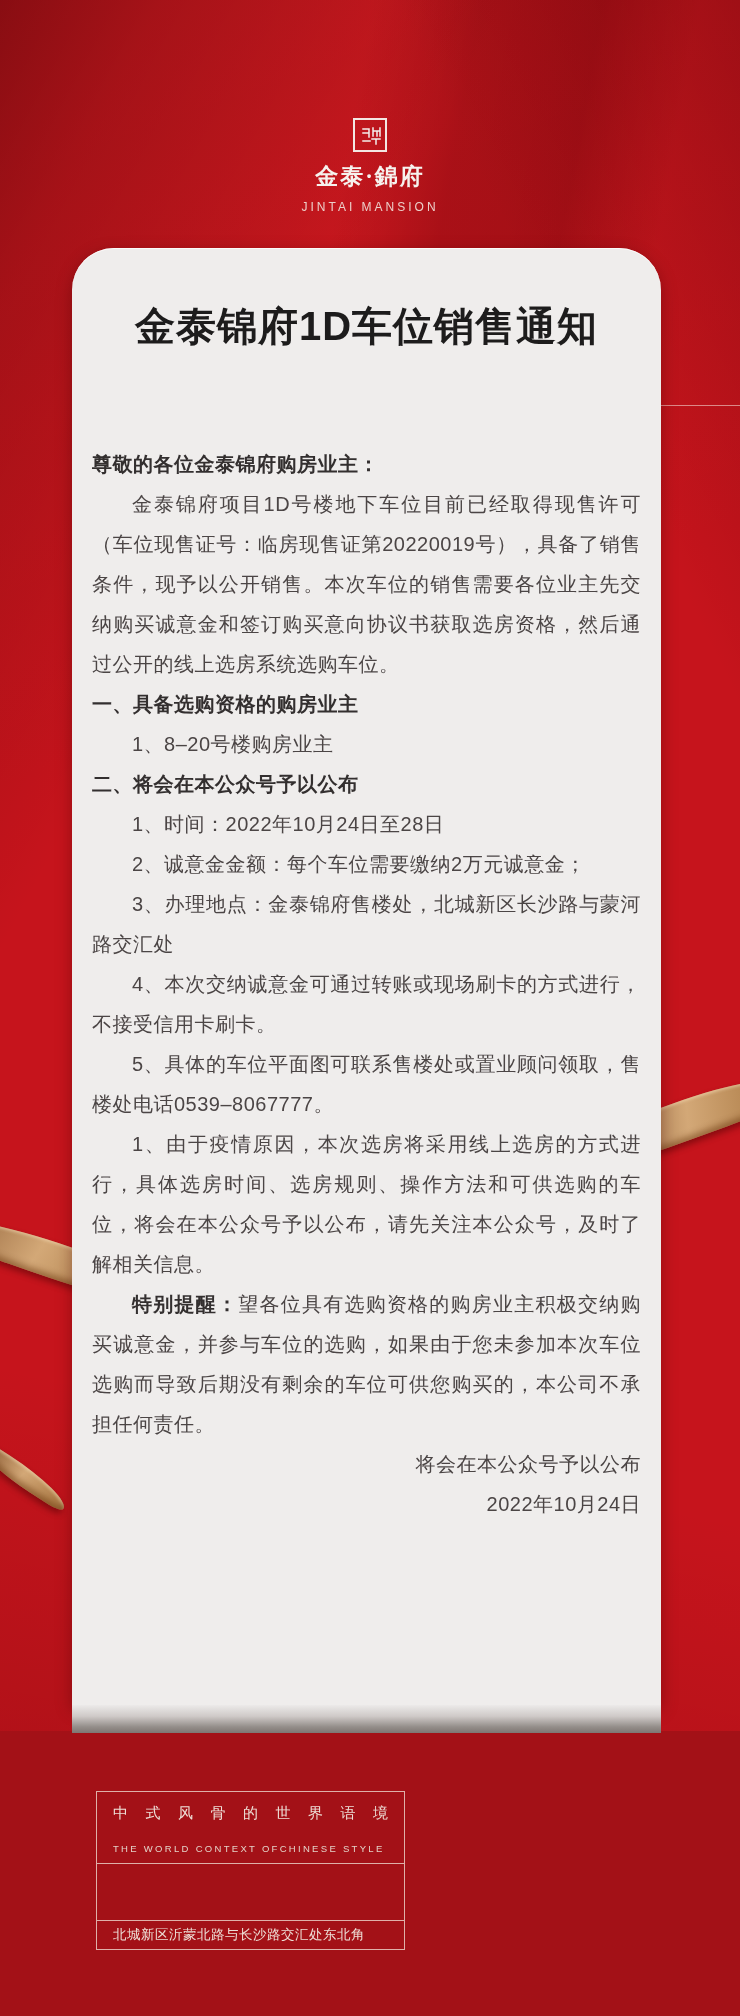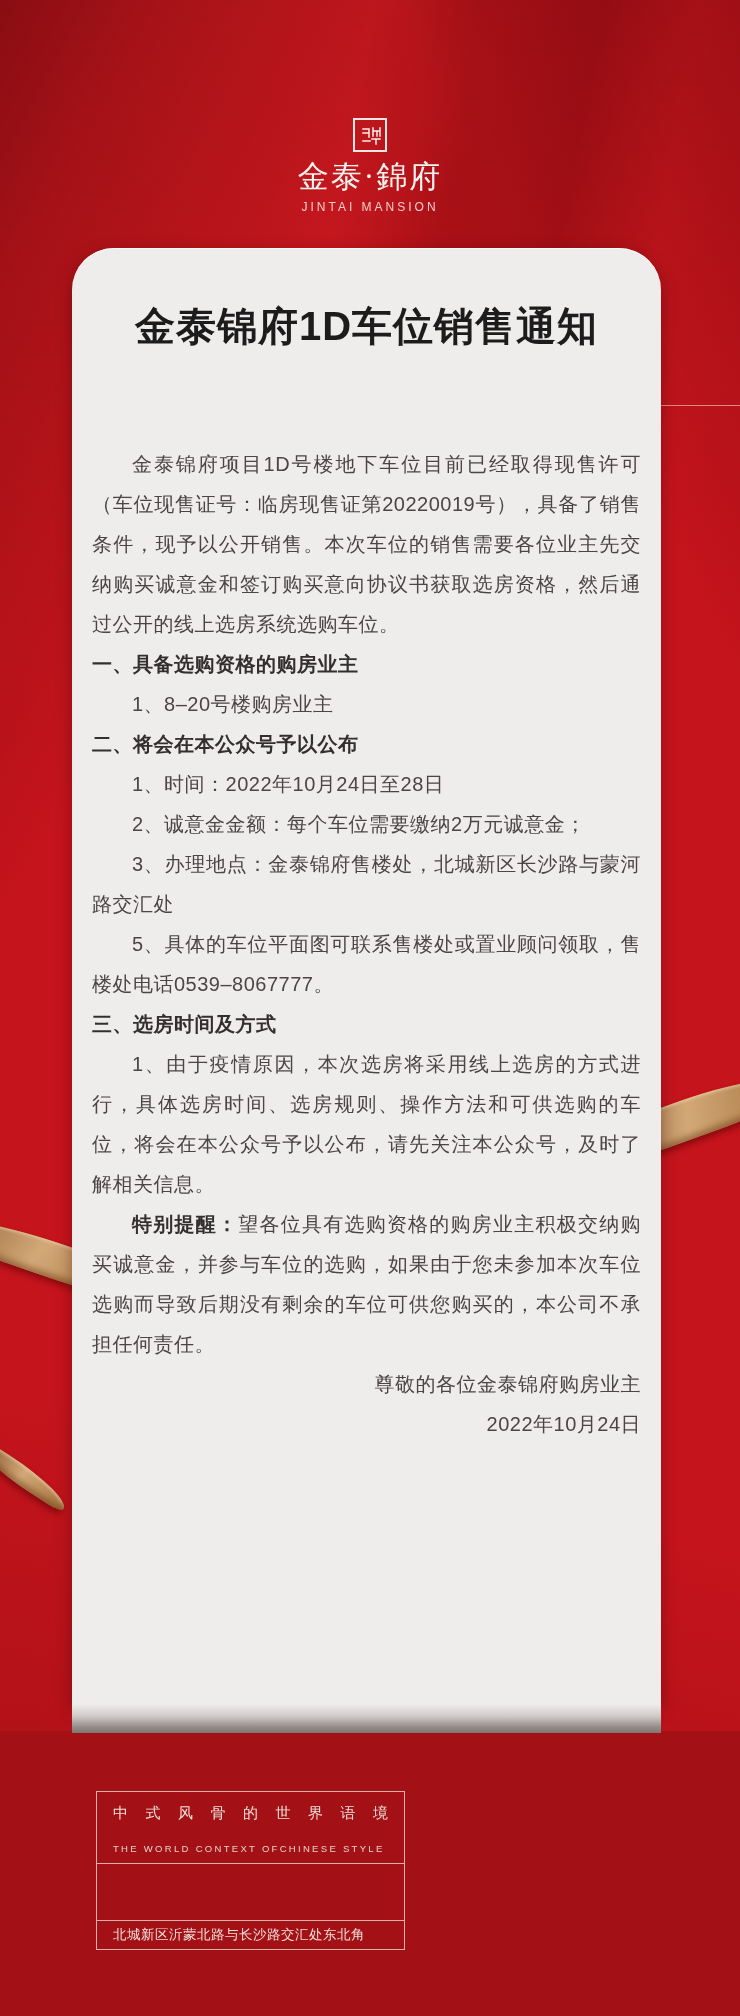--- a/index.html
+++ b/index.html
@@ -36,21 +36,21 @@
     transform:rotate(33deg);border-radius:0 100% 20% 80%/0 100% 30% 70%;}
   
   .brand{position:absolute;left:0;right:0;top:118px;z-index:2;text-align:center;}
   .seal{
     width:34px;height:34px;margin:0 auto;box-sizing:border-box;
     border:2px solid rgba(246,242,238,.95);
     display:flex;align-items:center;justify-content:center;
   }
   .logo-cn{
     margin-top:9px;font-family:"Liberation Serif","DejaVu Serif",serif;
-    font-size:31px;line-height:32px;color:#f6f2ee;letter-spacing:2px;
+    font-size:23px;line-height:32px;color:#f6f2ee;letter-spacing:2px;font-weight:bold;
   }
   .logo-en{
     margin-top:7px;font-size:12px;letter-spacing:3px;color:#eccfc9;
   }
   
   .card{
     position:absolute;left:72px;top:248px;width:589px;min-height:1457px;z-index:3;
     box-sizing:border-box;padding:52px 20px 40px;
     background:var(--card_bg,#efedec);
     border-radius:42px 42px 0 0;
@@ -108,42 +108,43 @@
       <path d="M6 7h6M6 11h6M12 7v8M6 19h7M16 6v8M16 9h7M20 9v5M23 6v8M15 17h8M19 17v5"></path>
     </svg>
   </div>
   <div class="logo-cn">金泰·錦府</div>
   <div class="logo-en">JINTAI MANSION</div>
 </div>
 
 <div class="card">
   <div class="title">金泰锦府1D车位销售通知</div>
   <div class="body">
+    <p class="salutation">尊敬的各位金泰锦府购房业主：</p>
     <p class="intro indent">金泰锦府项目1D号楼地下车位目前已经取得现售许可（车位现售证号：临房现售证第20220019号），具备了销售条件，现予以公开销售。本次车位的销售需要各位业主先交纳购买诚意金和签订购买意向协议书获取选房资格，然后通过公开的线上选房系统选购车位。</p>
     <div id="notice-sections">
   <div class="section">
     <p class="sec-heading">一、具备选购资格的购房业主</p>
   <p class="sec-item indent">1、8–20号楼购房业主</p>
         </div>
 
   <div class="section">
     <p class="sec-heading">二、将会在本公众号予以公布</p>
   <p class="sec-item indent">1、时间：2022年10月24日至28日</p>
           <p class="sec-item indent">2、诚意金金额：每个车位需要缴纳2万元诚意金；</p>
           <p class="sec-item indent">3、办理地点：金泰锦府售楼处，北城新区长沙路与蒙河路交汇处</p>
+          <p class="sec-item indent">4、本次交纳诚意金可通过转账或现场刷卡的方式进行，不接受信用卡刷卡。</p>
           <p class="sec-item indent">5、具体的车位平面图可联系售楼处或置业顾问领取，售楼处电话0539–8067777。</p>
         </div>
 
   <div class="section">
-    <p class="sec-heading">三、选房时间及方式</p>
   <p class="sec-item indent">1、由于疫情原因，本次选房将采用线上选房的方式进行，具体选房时间、选房规则、操作方法和可供选购的车位，将会在本公众号予以公布，请先关注本公众号，及时了解相关信息。</p>
         </div>
 </div>
     <p class="special indent"><b>特别提醒：</b><span>望各位具有选购资格的购房业主积极交纳购买诚意金，并参与车位的选购，如果由于您未参加本次车位选购而导致后期没有剩余的车位可供您购买的，本公司不承担任何责任。</span></p>
-    <p class="signature">尊敬的各位金泰锦府购房业主</p>
+    <p class="signature">将会在本公众号予以公布</p>
     <p class="date">2022年10月24日</p>
   </div>
 </div>
 
 <div class="footer">
   <div class="fbox">
     <div class="f-top">
       <div class="slogan-cn">中式风骨的世界语境</div>
       <div class="slogan-en">THE WORLD CONTEXT OFCHINESE STYLE</div>
     </div>

